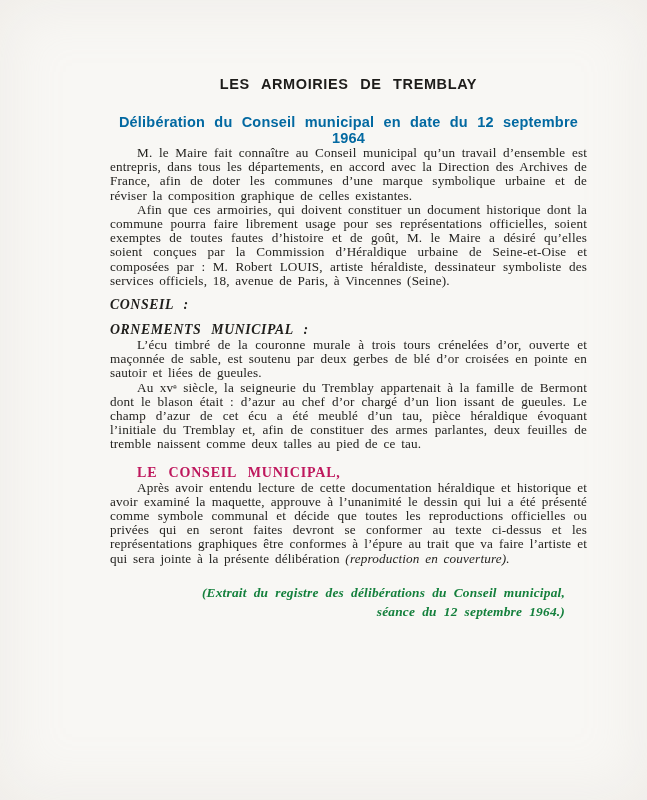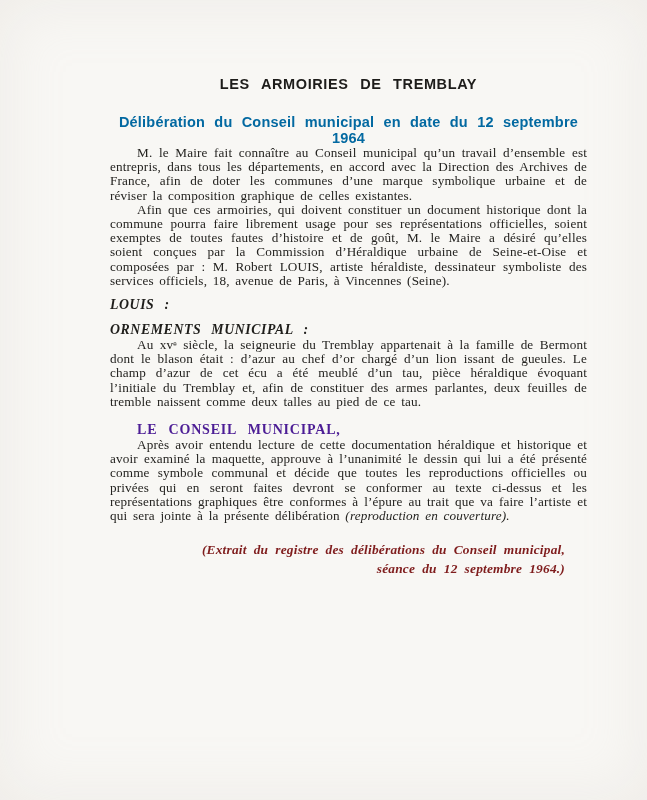--- a/index.html
+++ b/index.html
@@ -68,56 +68,57 @@
   }
   .section-body { margin-top: 3px; }
   .council-heading {
     margin: 0;
     margin-top: 13px;
     padding-left: 27px;
     font-size: 14px;
     font-weight: bold;
     letter-spacing: 0.8px;
     word-spacing: 7px;
-    color: #4c1d95;
+    color: #be185d;
   }
   .council-body { margin-top: 7px; }
   .italic-tail { font-style: italic; }
   .closing {
     margin-top: 17px;
     margin-right: 22px;
     text-align: right;
     font-style: italic;
     font-weight: bold;
     font-size: 13.4px;
     line-height: 19px;
     letter-spacing: 0.2px;
     word-spacing: 3.5px;
-    color: #7f1d1d;
+    color: #15803d;
   }
   .closing .line { display: block; }
 </style>
 </head>
 <body>
 
 <div class="page">
   <div class="content">
 
     <div class="doc-title">LES ARMOIRIES DE TREMBLAY</div>
 
     <div class="doc-subtitle">Délibération du Conseil municipal en date du 12 septembre 1964</div>
 
     <p class="body-par par-intro1">M. le Maire fait connaître au Conseil municipal qu’un travail d’ensemble est entrepris, dans tous les départements, en accord avec la Direction des Archives de France, afin de doter les communes d’une marque symbolique urbaine et de réviser la composition graphique de celles existantes.</p>
 
     <p class="body-par par-intro2">Afin que ces armoiries, qui doivent constituer un document historique dont la commune pourra faire librement usage pour ses représentations officielles, soient exemptes de toutes fautes d’histoire et de goût, M. le Maire a désiré qu’elles soient conçues par la Commission d’Héraldique urbaine de Seine-et-Oise et composées par : M. Robert LOUIS, artiste héraldiste, dessinateur symboliste des services officiels, 18, avenue de Paris, à Vincennes (Seine).</p>
 
 
-    <div class="section-heading">LOUIS :</div>
+    <div class="section-heading">CONSEIL :</div>
 
     <div class="section-heading">ORNEMENTS MUNICIPAL :</div>
+    <p class="body-par section-body">L’écu timbré de la couronne murale à trois tours crénelées d’or, ouverte et maçonnée de sable, est soutenu par deux gerbes de blé d’or croisées en pointe en sautoir et liées de gueules.</p>
 
     <p class="body-par section-body">Au xvᵉ siècle, la seigneurie du Tremblay appartenait à la famille de Bermont dont le blason était : d’azur au chef d’or chargé d’un lion issant de gueules. Le champ d’azur de cet écu a été meublé d’un tau, pièce héraldique évoquant l’initiale du Tremblay et, afin de constituer des armes parlantes, deux feuilles de tremble naissent comme deux talles au pied de ce tau.</p>
 
     <div class="council-heading">LE CONSEIL MUNICIPAL,</div>
 
     <p class="body-par council-body"><span>Après avoir entendu lecture de cette documentation héraldique et historique et avoir examiné la maquette, approuve à l’unanimité le dessin qui lui a été présenté comme symbole communal et décide que toutes les reproductions officielles ou privées qui en seront faites devront se conformer au texte ci-dessus et les représentations graphiques être conformes à l’épure au trait que va faire l’artiste et qui sera jointe à la présente délibération </span><span class="italic-tail">(reproduction en couverture).</span></p>
 
     <div class="closing">
       <span class="line">(Extrait du registre des délibérations du Conseil municipal,</span>
       <span class="line">séance du 12 septembre 1964.)</span>

